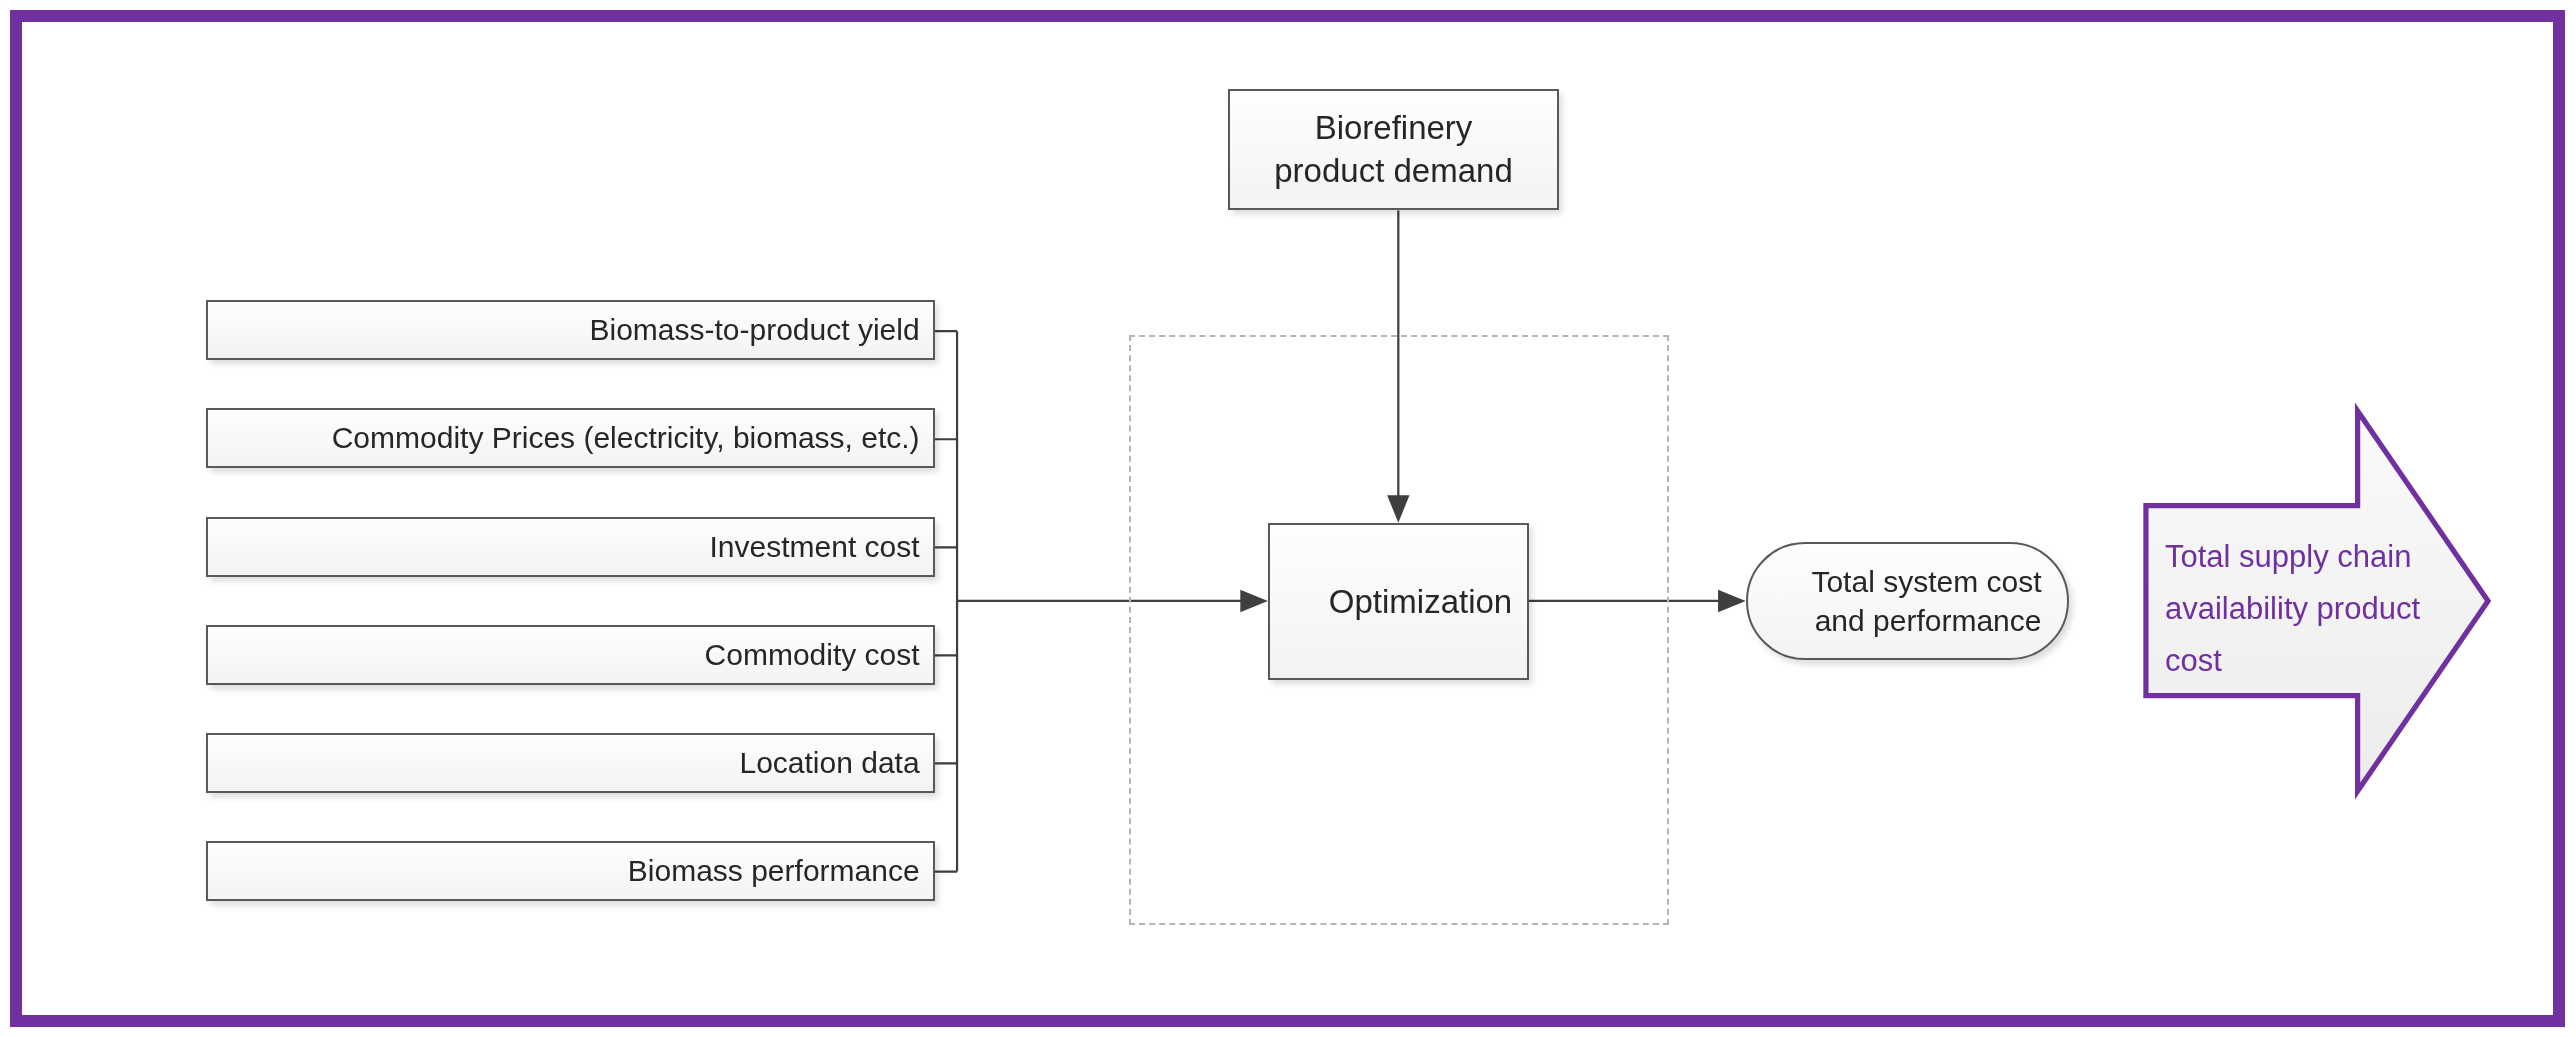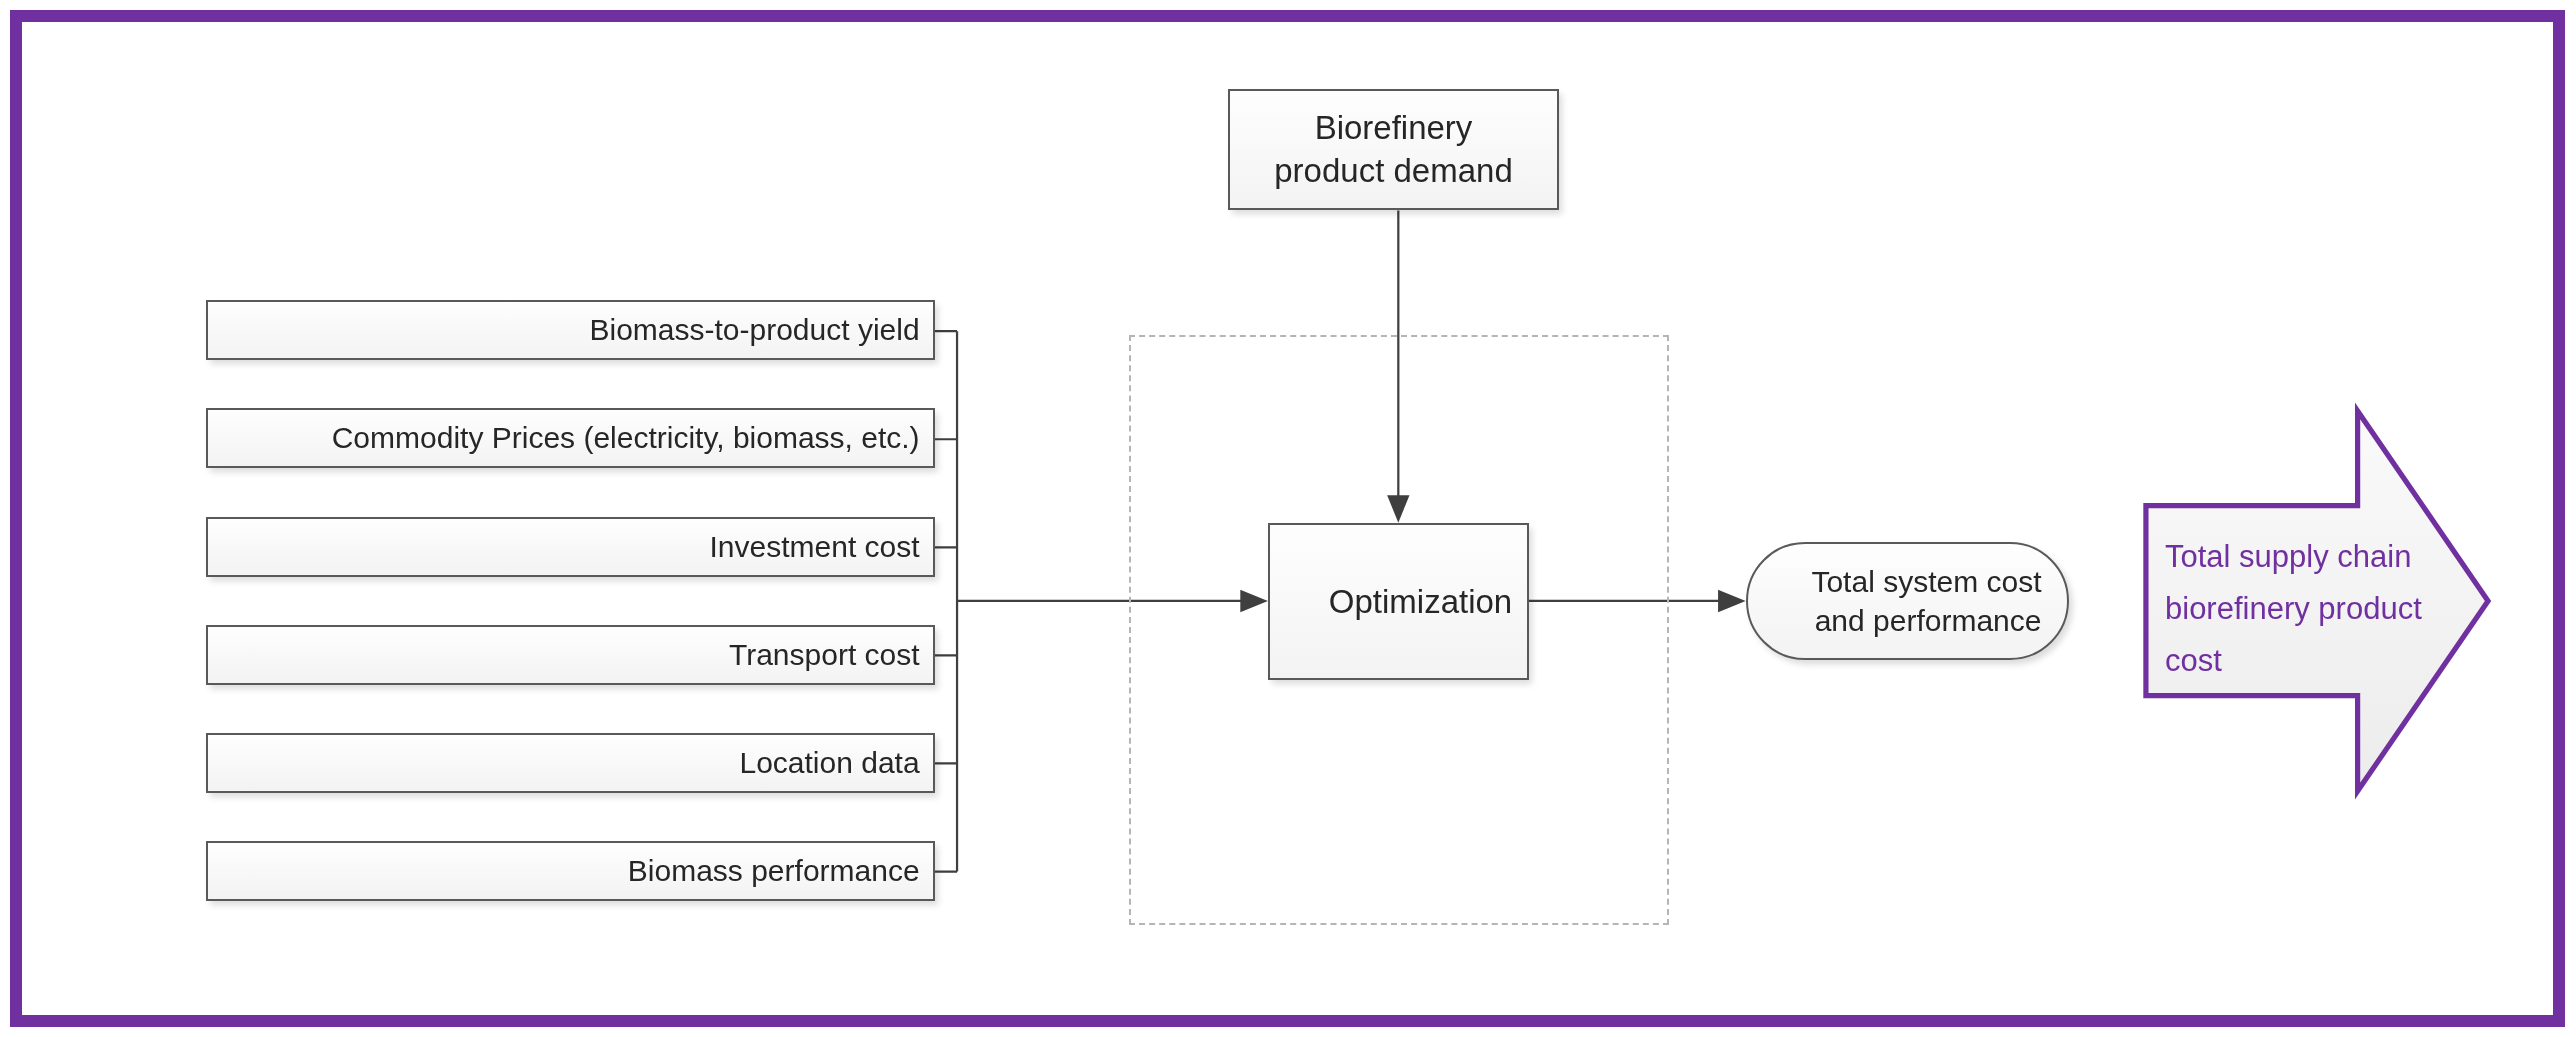--- a/index.html
+++ b/index.html
@@ -77,33 +77,33 @@
   <div class="shape-box input-box" style="top:300px">
     <span>Biomass-to-product yield</span>
   </div>
   <div class="shape-box input-box" style="top:517px">
     <span>Investment cost</span>
   </div>
   <div class="shape-box input-box" style="top:408px">
     <span>Commodity Prices (electricity, biomass, etc.)</span>
   </div>
   <div class="shape-box input-box" style="top:625px">
-    <span>Transport cost</span>
+    <span>Commodity cost</span>
   </div>
   <div class="shape-box input-box" style="top:733px">
     <span>Location data</span>
   </div>
   <div class="shape-box input-box" style="top:841px">
     <span>Biomass performance</span>
   </div>
 
   <div id="opt-box" class="shape-box">
     <span>Optimization</span>
   </div>
 
   <div id="pill-box" class="shape-box">
     <span class="inner">Total system cost and performance</span>
   </div>
 
-  <div id="result-arrow-text">Total supply chain biorefinery product cost</div>
+  <div id="result-arrow-text">Total supply chain availability product cost</div>
 
 </div>
 
 
 </body></html>

